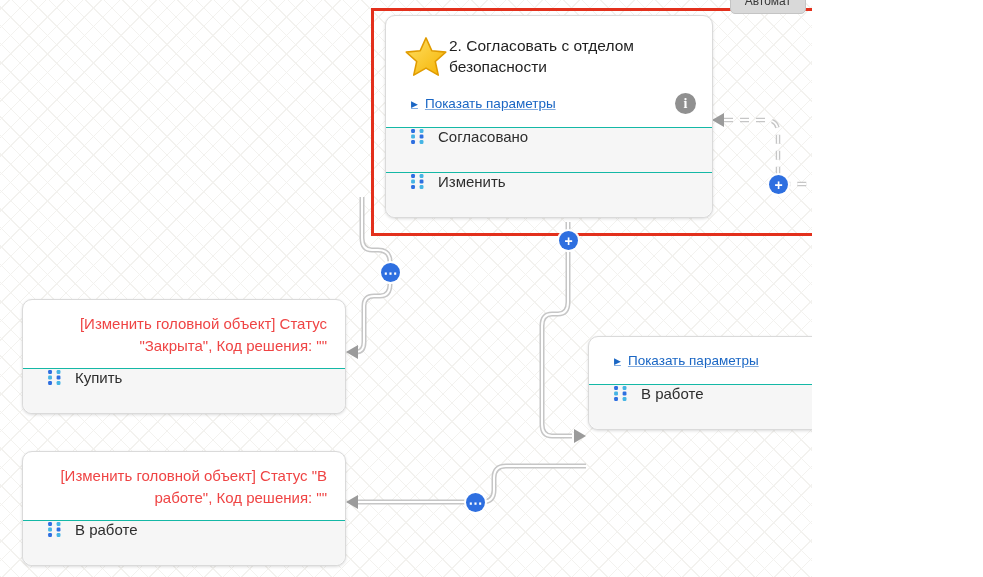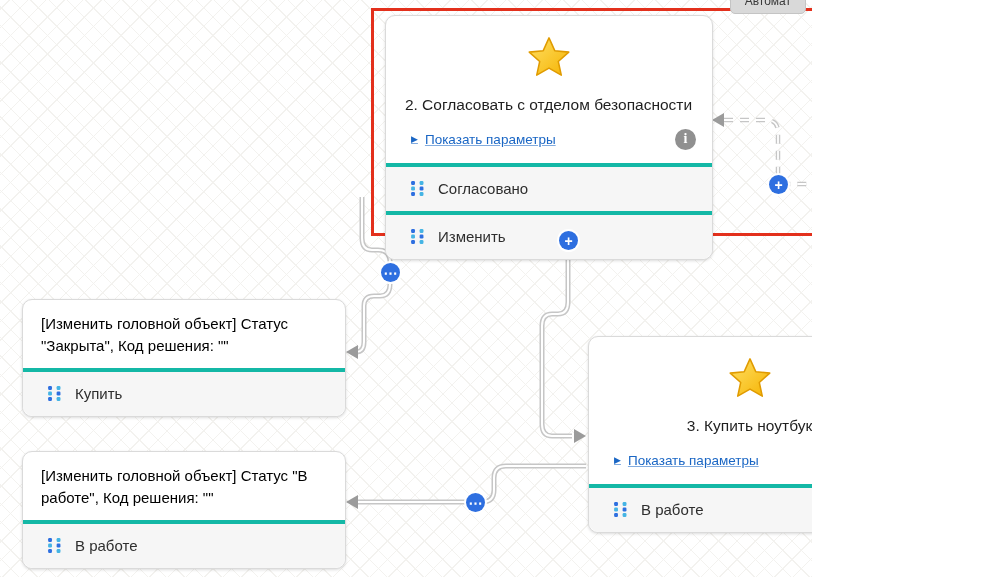--- a/index.html
+++ b/index.html
@@ -18,43 +18,43 @@
   .connectors{position:absolute;left:0;top:0;z-index:2;pointer-events:none;}
   .toolbar-btn{
     position:absolute;top:-12px;right:6px;z-index:7;
     background:#d9d9d9;color:#3a3a3a;border:1px solid #c4c4c4;border-radius:5px;
     font-size:12px;padding:5px 14px;cursor:pointer;font-family:inherit;
   }
   .node{
     position:absolute;z-index:3;background:#fff;border:1px solid #dadada;
     border-radius:10px;box-shadow:0 1px 3px rgba(0,0,0,.14);cursor:grab;
   }
-  .node-header{display:flex;align-items:center;gap:15px;padding:18px 18px 0 17px;flex-direction:column;}
+  .node-header{display:flex;align-items:center;gap:0;padding:18px 18px 0 17px;}
   .star{flex:0 0 auto;display:block;line-height:0;}
   .node-title{font-size:15.5px;color:#1f1f1f;line-height:1.35;}
   .node-toolbar{display:flex;align-items:center;margin:13px 16px 13px 25px;}
   .params-link{
     font-size:13.5px;color:#1a66c4;text-decoration:underline;
     text-decoration-color:rgba(26,102,196,.55);cursor:pointer;display:flex;align-items:center;gap:7px;
   }
   .tri{font-size:9px;text-decoration:none;display:inline-block;color:#1a66c4;}
   .info{
     margin-left:auto;width:21px;height:21px;border-radius:50%;background:#909090;color:#fff;
     display:flex;align-items:center;justify-content:center;
     font-family:"Liberation Serif",serif;font-weight:700;font-size:14px;cursor:pointer;
   }
   .rows{border-bottom-left-radius:10px;border-bottom-right-radius:10px;overflow:hidden;}
   .row{
-    height:44px;display:flex;align-items:center;gap:12px;padding:0 16px 0 23px;
-    background:#f6f6f6;border-top:4px solid #14b8a6;font-size:15px;color:#2e2e2e;cursor:pointer;
+    height:44px;display:flex;gap:12px;padding:0 16px 0 23px;
+    background:#f6f6f6;border-top:1px solid #14b8a6;font-size:15px;color:#2e2e2e;cursor:pointer;
   }
   .branch{display:block;line-height:0;flex:0 0 auto;}
   .done-group{display:flex;align-items:center;gap:9px;margin-left:48px;}
   .check{color:#29c5cf;font-weight:bold;font-size:16px;}
-  .plain-header{padding:13px 18px 11px 18px;font-size:15px;color:#000000;line-height:1.45;}
+  .plain-header{padding:13px 18px 11px 18px;font-size:15px;color:#ef4444;line-height:1.45;text-align:right;}
   .create-circle{
     position:absolute;left:821px;top:43px;width:126px;height:126px;border-radius:50%;
     background:#cfa227;color:#701a75;display:flex;align-items:center;justify-content:center;
     font-size:19px;z-index:4;cursor:pointer;user-select:none;text-decoration:underline;
   }
   .dot-btn{
     position:absolute;width:19px;height:19px;border-radius:50%;background:#2e6fe0;color:#fff;
     border:none;display:flex;align-items:center;justify-content:center;z-index:6;cursor:pointer;
     box-shadow:0 0 0 2px rgba(255,255,255,.95);padding:0;font-family:inherit;
   }
@@ -145,34 +145,20 @@
             <rect x="10" y="6.2" width="3.6" height="3.6" rx="1.1" fill="#2e6fe0"></rect>
             <rect x="10" y="11.4" width="3.6" height="3.6" rx="1.1" fill="#45b4e4"></rect>
           </svg>
         </span>
         <span>Изменить</span>
       </div>
     </div>
   </div>
 
   <div class="node" style="left:588px;top:336px;width:322px">
-    <div class="node-header">
-      <span class="star">
-        <svg width="46" height="46" viewBox="0 0 48 48">
-          <defs>
-            <linearGradient id="sgB" x1="0" y1="0" x2="1" y2="1">
-              <stop offset="0" stop-color="#ffe066"></stop>
-                <stop offset="1" stop-color="#f5b301"></stop>
-            </linearGradient>
-          </defs>
-          <path d="M24 4 L30 17.4 L44.6 18.9 L33.7 28.7 L36.8 43 L24 35.6 L11.2 43 L14.3 28.7 L3.4 18.9 L18 17.4 Z" fill="url(#sgB)" stroke="#e09b00" stroke-width="1.6" stroke-linejoin="round"></path>
-        </svg>
-      </span>
-      <div class="node-title">3. Купить ноутбук</div>
-    </div>
     <div class="node-toolbar">
       <a class="params-link">
         <span class="tri">▶</span>
         <span>Показать параметры</span>
       </a>
       <span class="info">i</span>
     </div>
     <div class="rows">
       <div class="row">
         <span class="branch">

